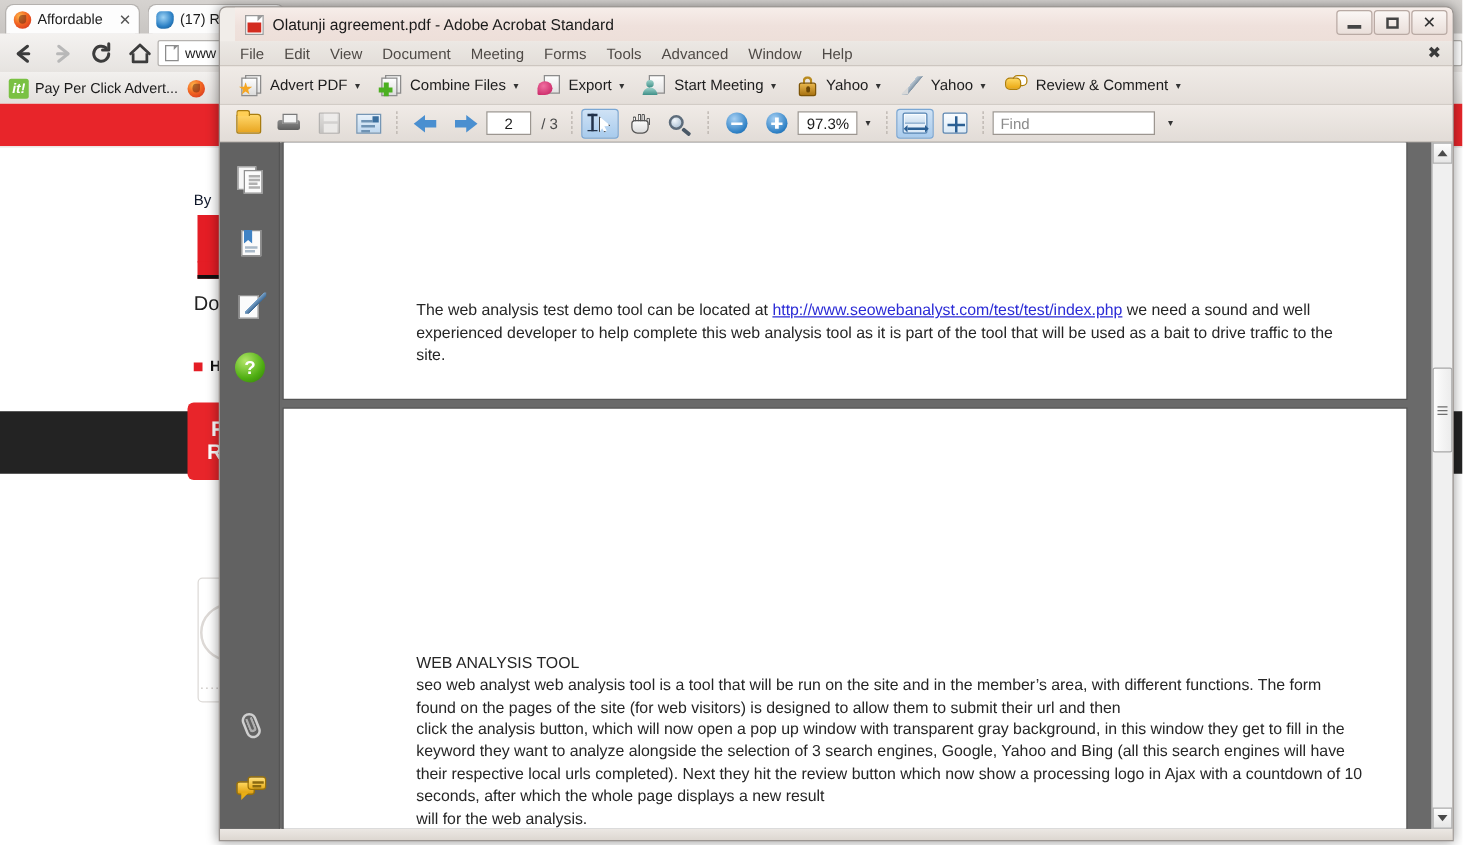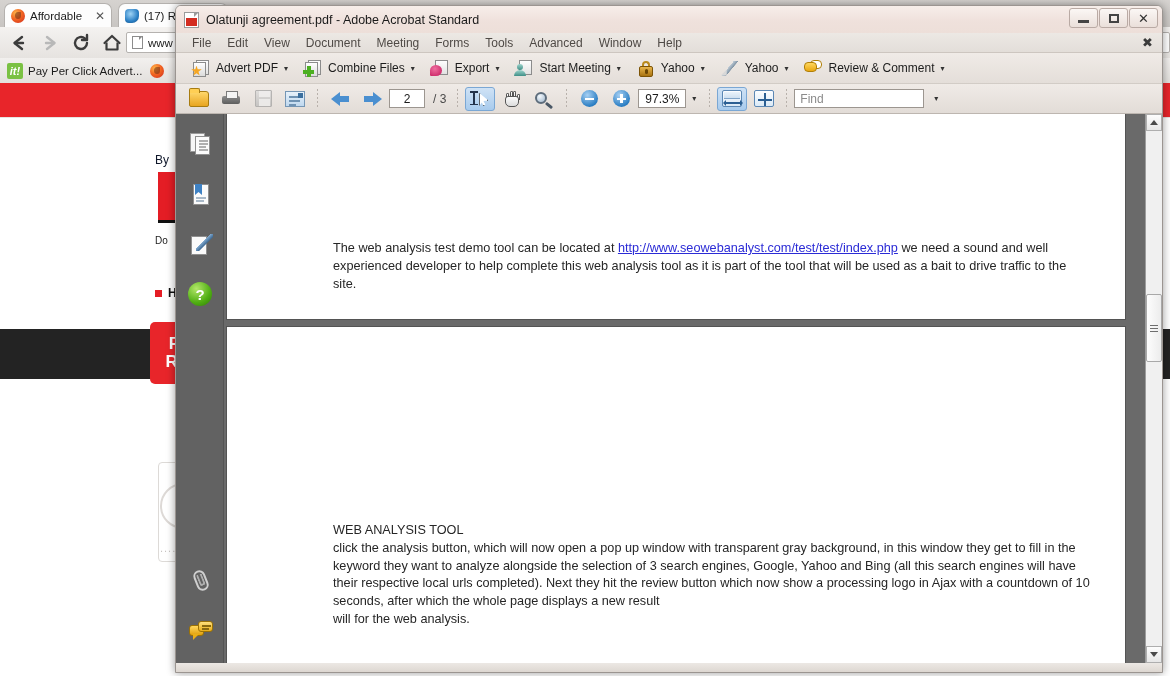--- a/index.html
+++ b/index.html
@@ -102,21 +102,21 @@
   }
   .bg-red-block {
     position: absolute; left: 158px; top: 55px; width: 30px; height: 38px;
     background: #e41d25;
   }
   .bg-red-block::after {
     content: ""; position: absolute; left: 0; bottom: -13px; width: 30px; height: 11px;
     background: #e41d25; border-bottom: 3px solid #111;
   }
   .bg-do-label {
-    position: absolute; left: 155px; top: 118px; font-size: 10px; color: #222;
+    position: absolute; left: 155px; top: 118px; font-size: 16px; color: #222;
   }
   .bg-bullet-row {
     position: absolute; left: 155px; top: 169px;
     display: flex; align-items: center; gap: 6px;
     font-size: 12px; font-weight: bold; color: #111;
   }
   .bg-bullet { width: 7px; height: 7px; background: #e41d25; flex: none; }
   .bg-darkband {
     position: absolute; left: 0; top: 212px; width: 1170px; height: 50px;
     background: #232323;
@@ -145,21 +145,21 @@
     position: absolute; left: 175px; top: 5px; width: 988px; height: 668px;
     background: #f1ede9;
     border: 1px solid #9b9591;
     border-radius: 6px 6px 0 0;
     box-shadow: 0 0 9px rgba(0,0,0,.40);
     overflow: hidden;
   }
   .acro-titlebar {
     position: relative; height: 27px;
     background: linear-gradient(#f7eeea, #efe1dc 55%, #eddfd9);
-    display: flex; align-items: center; padding-left: 8px; gap: 7px;
+    display: flex; align-items: center; padding-left: 8px; gap: 7px; margin-left: 12px;
   }
   .pdf-icon {
     width: 15px; height: 16px; flex: none; position: relative;
     background: #fff; border: 1px solid #9a9a9a;
   }
   .pdf-icon::before {
     content: ""; position: absolute; left: 1px; top: 5px; right: 1px; bottom: 1px;
     background: #d32c20;
   }
   .pdf-icon::after {
@@ -791,20 +791,21 @@
           <div class="page-text" style="top: 516px;">
             <p>
               <span>The web analysis test demo tool can be located at </span><a class="pdf-link" href="#">http://www.seowebanalyst.com/test/test/index.php</a><span> we need a sound and well experienced developer to help complete this web analysis tool as it is part of the tool that will be used as a bait to drive traffic to the site.</span>
             </p>
           </div>
         </div>
 
         <div class="pdf-page p2">
           <div class="page-text" style="top: 195px;">
             <p>WEB ANALYSIS TOOL</p>
+            <p>seo web analyst web analysis tool is a tool that will be run on the site and in the member’s area, with different functions. The form found on the pages of the site (for web visitors) is designed to allow them to submit their url and then</p>
             <p>click the analysis button, which will now open a pop up window with transparent gray background, in this window they get to fill in the keyword they want to analyze alongside the selection of 3 search engines, Google, Yahoo and Bing (all this search engines will have their respective local urls completed). Next they hit the review button which now show a processing logo in Ajax with a countdown of 10 seconds, after which the whole page displays a new result</p>
             <p>will for the web analysis.</p>
 
           </div>
         </div>
 
       </div>
 
       <div class="vscroll">
         <span class="vs-btn vs-up">

